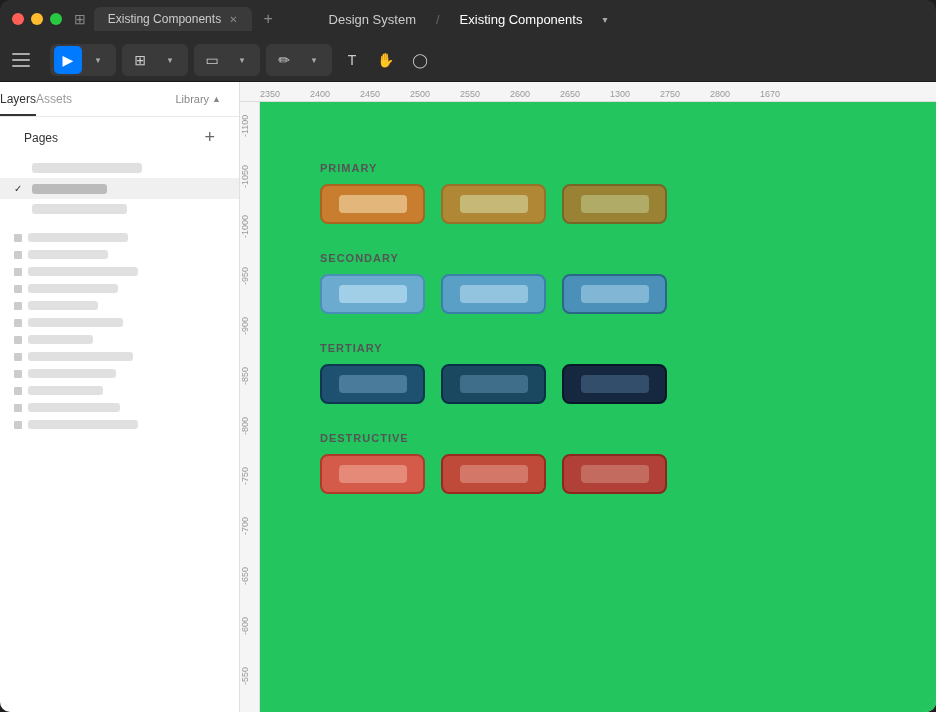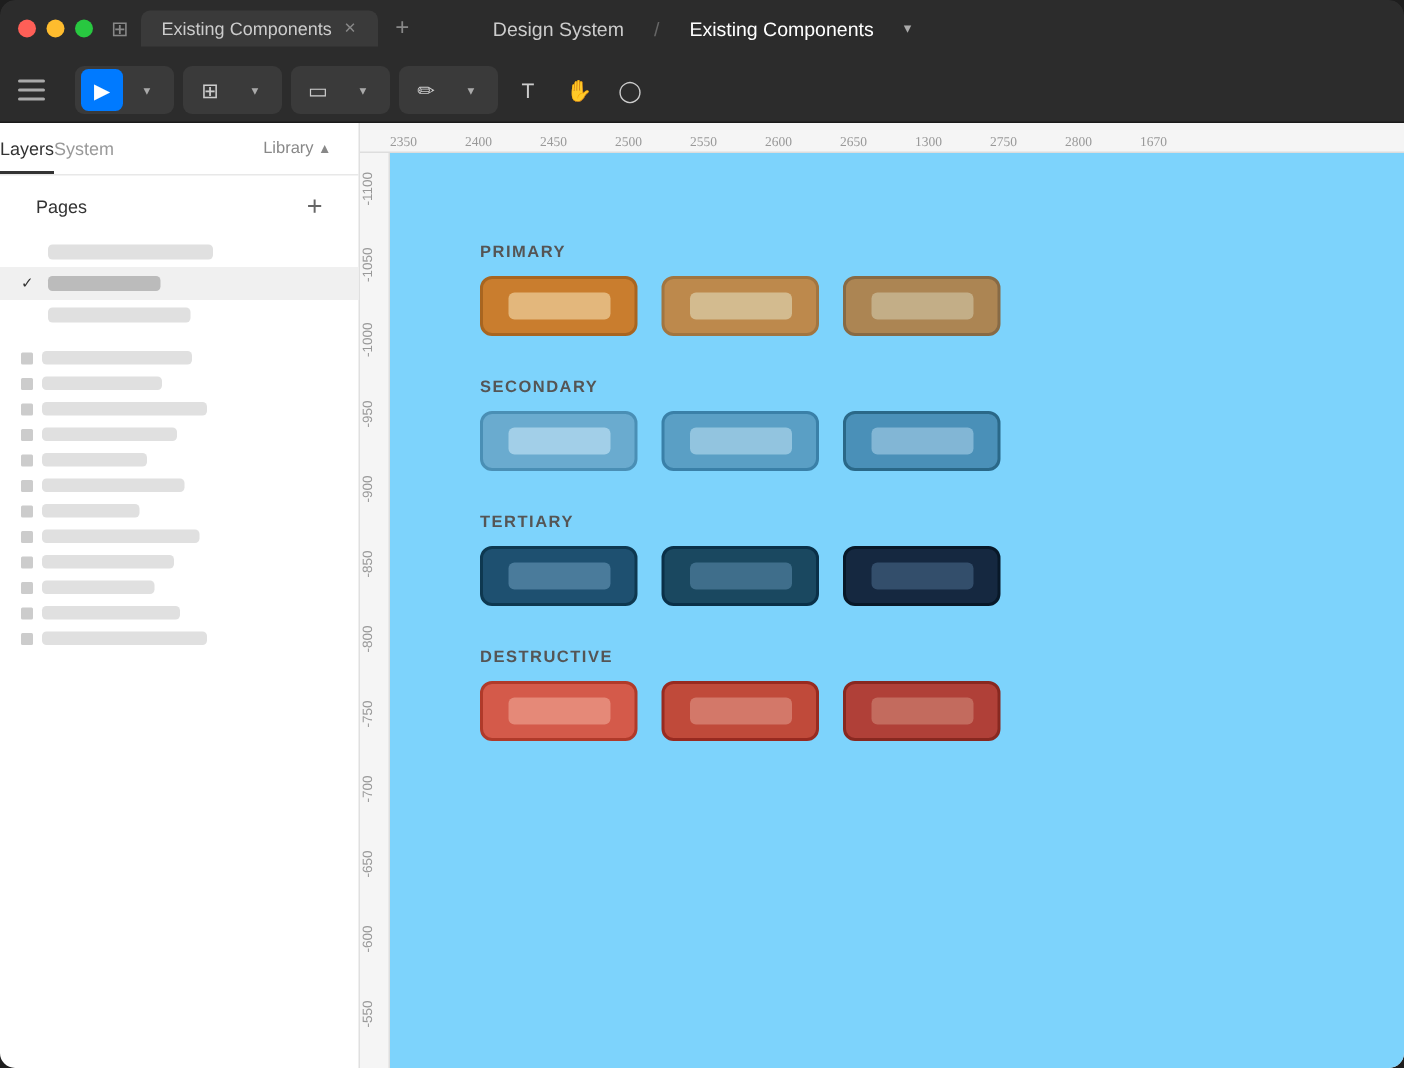--- a/index.html
+++ b/index.html
@@ -264,21 +264,20 @@
       gap: 0;
       position: absolute;
       left: 20px;
       bottom: 2px;
     }
     .ruler-tick {
       font-size: 9px;
       color: #999;
       width: 50px;
       text-align: left;
-      font-family: Liberation Serif, serif;
     }
 
     .canvas-with-ruler {
       display: flex;
       flex: 1;
       overflow: hidden;
     }
 
     .ruler-left {
       width: 20px;
@@ -305,21 +304,21 @@
       display: flex;
       align-items: flex-start;
       justify-content: center;
       writing-mode: vertical-rl;
       transform: rotate(180deg);
       padding-top: 2px;
     }
 
     .canvas-content {
       flex: 1;
-      background: #7dd3fc;
+      background: #22c55e;
       position: relative;
       overflow: hidden;
     }
 
     
     .component-grid {
       position: absolute;
       top: 60px;
       left: 60px;
     }
@@ -488,21 +487,21 @@
 
 <div class="main">
 
   <div class="sidebar">
     <div class="sidebar-tab-row">
       <div style="display:flex;">
         <div class="sidebar-tab active">
           <span>Layers</span>
         </div>
         <div class="sidebar-tab inactive">
-          <span>System</span>
+          <span>Assets</span>
         </div>
       </div>
       <div class="library-btn">
         <span>Library</span>
         <span style="font-size:9px;">▲</span>
       </div>
     </div>
 
     <div class="sidebar-header">
       <span class="sidebar-header-label">Pages</span>

